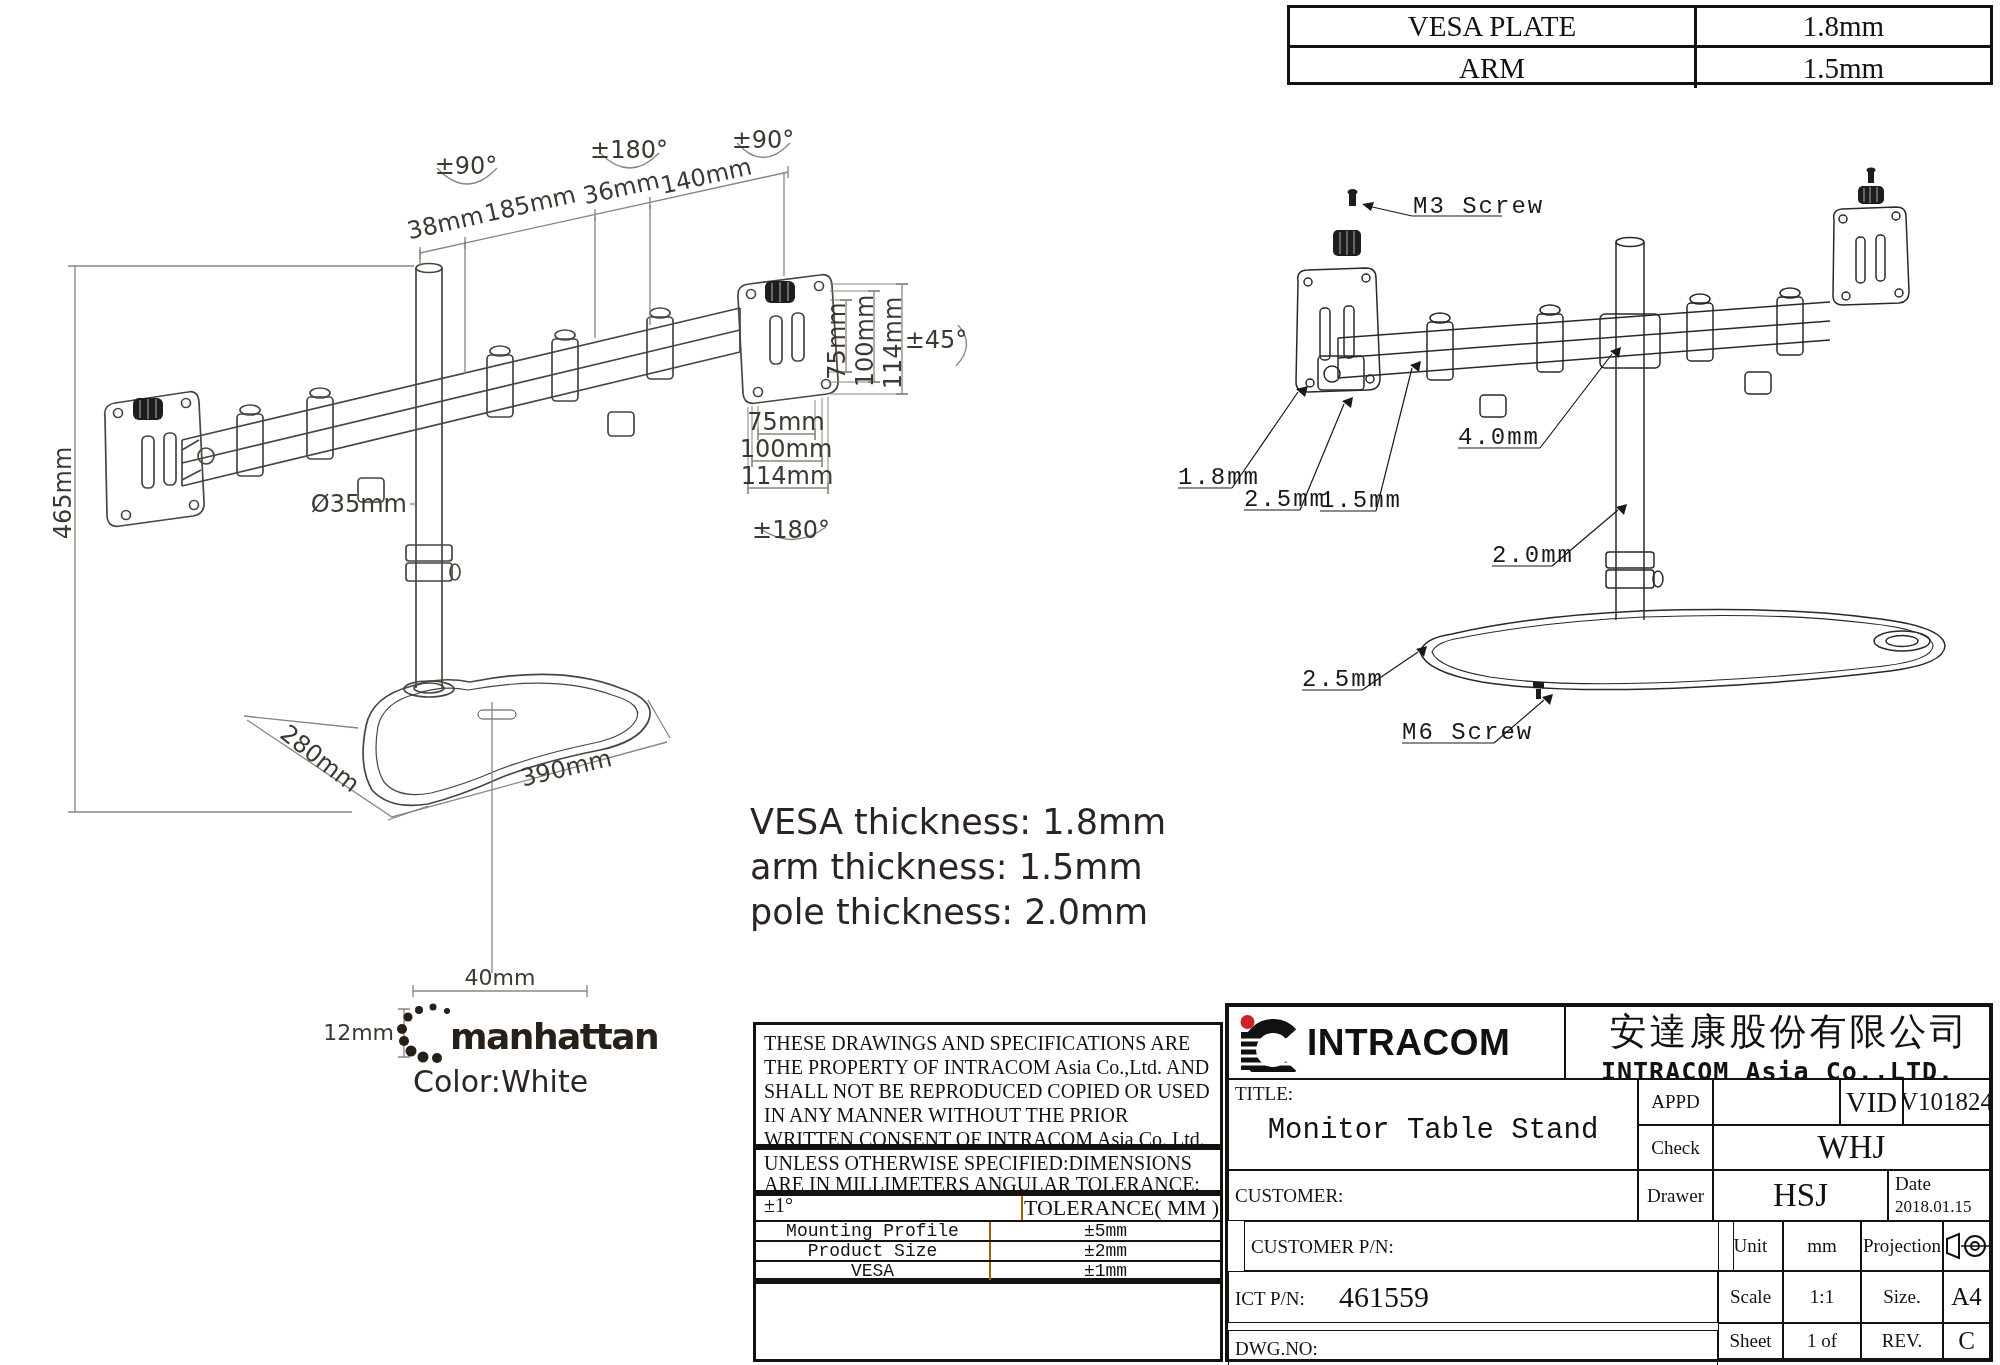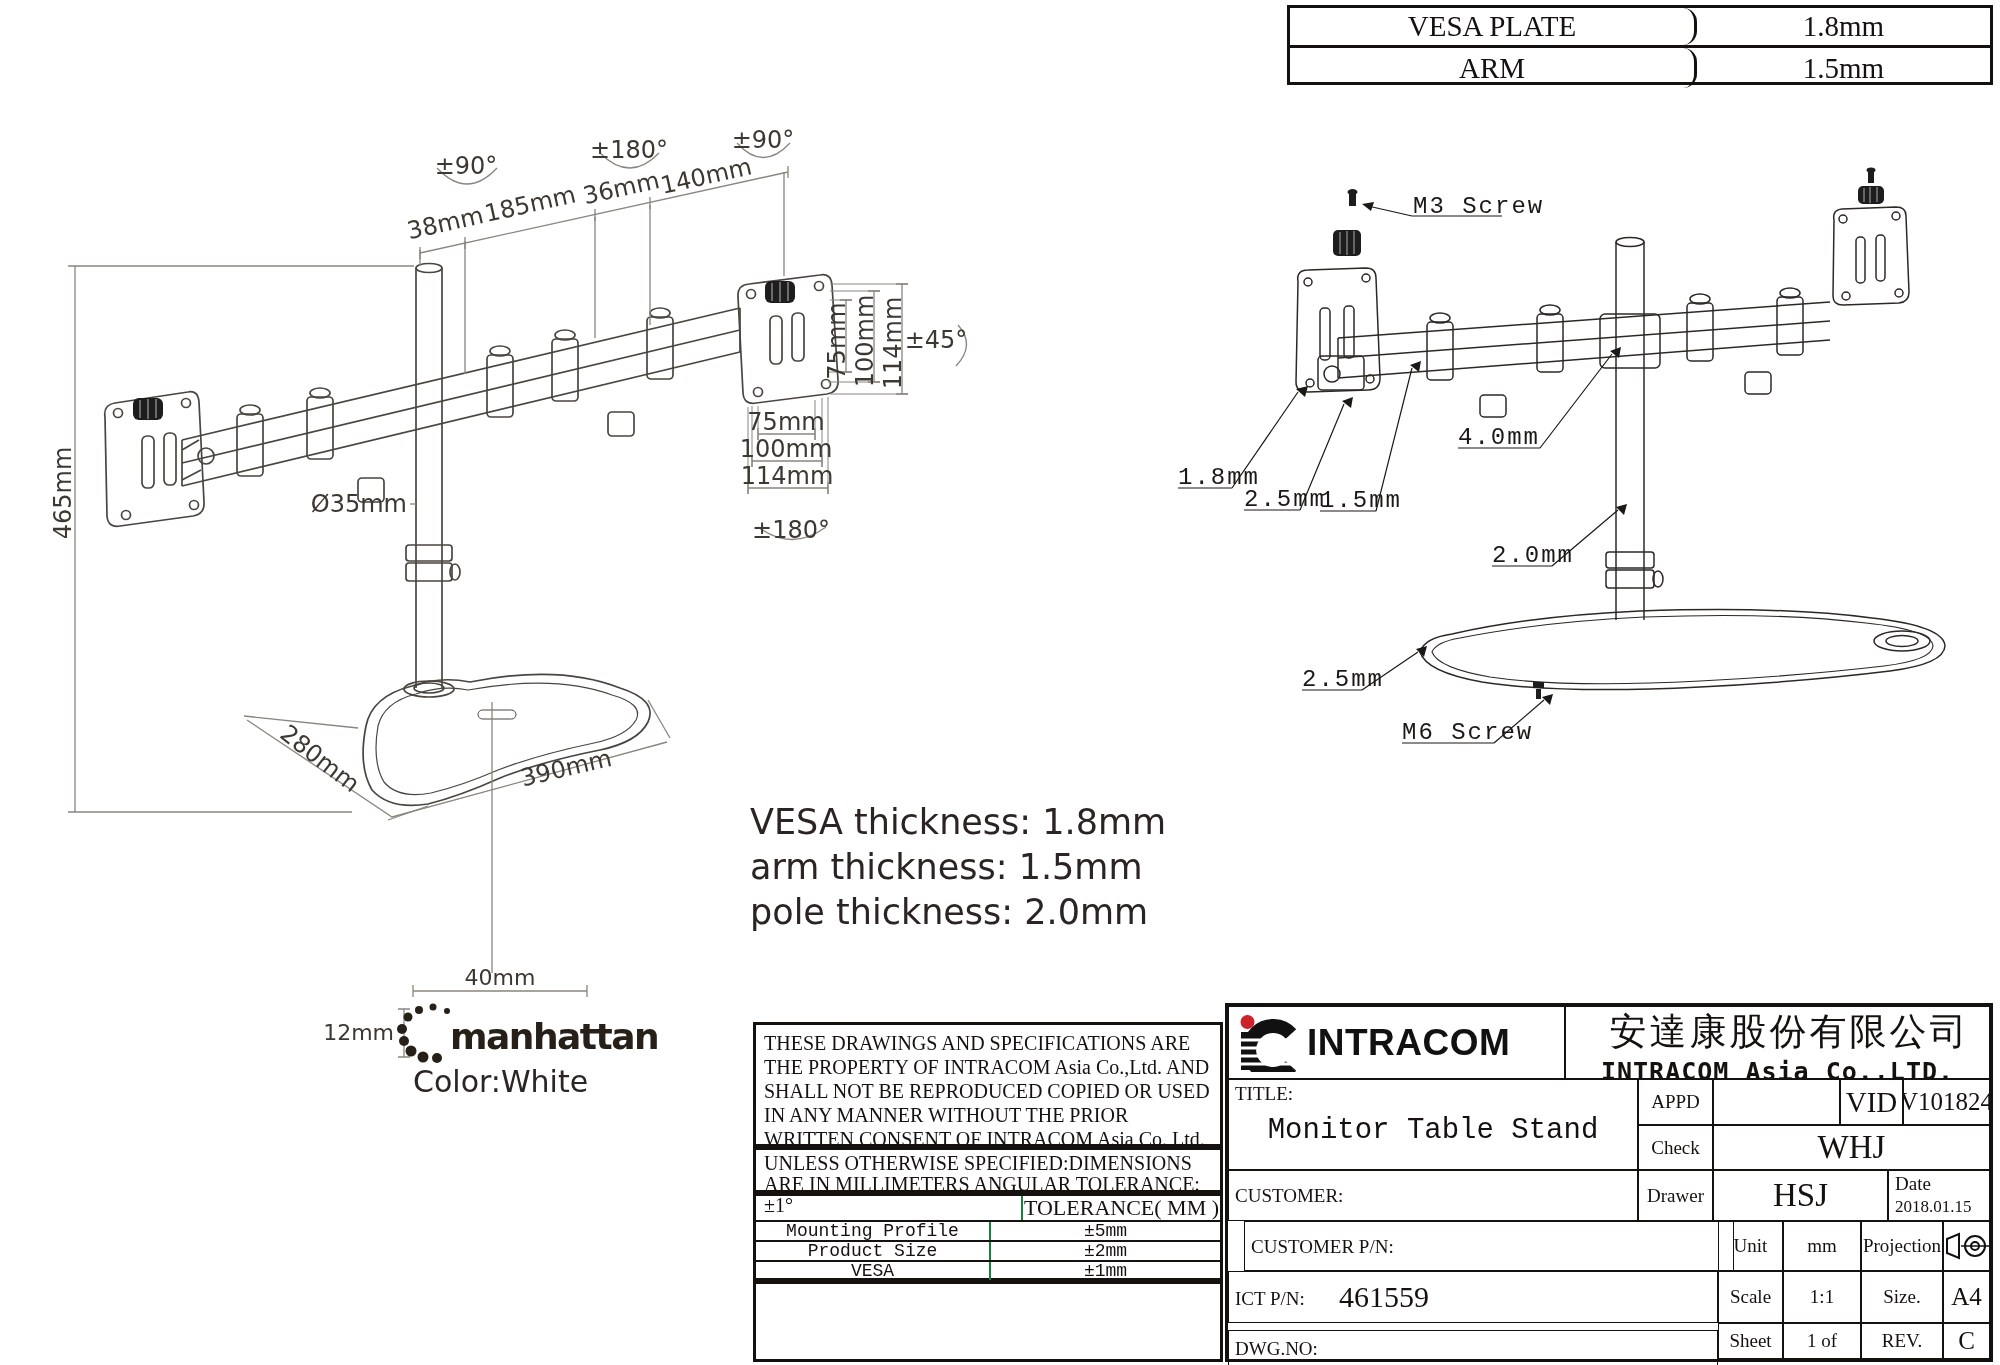--- a/index.html
+++ b/index.html
@@ -11,33 +11,33 @@
   .cad{font-family:"Liberation Mono",monospace;font-size:24px;letter-spacing:2px;fill:#1b1815;}
   .mh{font-family:"DejaVu Sans",sans-serif;font-weight:bold;font-size:36px;letter-spacing:-1.5px;fill:#262019;}
   .cw{font-family:"DejaVu Sans",sans-serif;font-size:30px;fill:#2b2523;}
   
   .thickness{position:absolute;left:750px;top:800px;font-size:35px;line-height:45px;color:#2b2422;
              font-family:"DejaVu Sans",sans-serif;}
   
   .spec{position:absolute;left:1287px;top:5px;width:706px;height:80px;border:3px solid #14110f;box-sizing:border-box;}
   .spec .row{position:absolute;left:0;width:100%;height:37px;display:flex;}
   .spec .row.r2{top:37px;border-top:3px solid #14110f;height:40px;}
-  .spec .lc{width:407px;display:flex;align-items:center;justify-content:center;border-right:3px solid #14110f;box-sizing:border-box;border-radius:14px;}
+  .spec .lc{width:407px;display:flex;align-items:center;justify-content:center;border-right:3px solid #14110f;box-sizing:border-box;}
   .spec .vc{flex:1;display:flex;align-items:center;justify-content:center;}
   .spec .row div{font-family:"Liberation Serif",serif;font-size:29px;color:#14110f;}
   
   .notes{position:absolute;left:753px;top:1022px;width:470px;height:340px;box-sizing:border-box;}
   .nbox{position:absolute;left:0;width:470px;border:3px solid #14110f;box-sizing:border-box;
         font-family:"Liberation Serif",serif;color:#14110f;}
   .nbox.n1{top:0;height:125px;padding:6px 8px;font-size:20px;line-height:24px;}
   .nbox.n2{top:125px;height:46px;padding:3px 8px;font-size:20px;line-height:21px;}
   .tol{position:absolute;top:171px;left:0;width:470px;height:88px;border:3px solid #14110f;box-sizing:border-box;}
   .tol .trow{display:flex;border-top:2px solid #14110f;box-sizing:border-box;}
   .tol .trow:first-child{border-top:none;padding-left:32px;}
-  .tol .tl{width:235px;border-right:2px solid #15803d;box-sizing:border-box;display:flex;align-items:center;justify-content:center;
+  .tol .tl{width:235px;border-right:2px solid #a16207;box-sizing:border-box;display:flex;align-items:center;justify-content:center;
            font-family:"Liberation Mono",monospace;font-size:18px;color:#14110f;}
   .tol .tv{flex:1;display:flex;align-items:center;justify-content:center;font-family:"Liberation Mono",monospace;font-size:18px;color:#14110f;}
   .tol .th{font-family:"Liberation Serif",serif;font-size:22px;}
   .nbox.nempty{top:259px;height:81px;}
   
   .tb{position:absolute;left:1225px;top:1003px;width:768px;height:359px;border:3px solid #14110f;box-sizing:border-box;}
   .tb .cell{position:absolute;border:1.5px solid #14110f;box-sizing:border-box;color:#14110f;
             font-family:"Liberation Serif",serif;overflow:hidden;}
   .tb .lab{font-size:19px;}
   .tb .ctr{display:flex;align-items:center;justify-content:center;}

